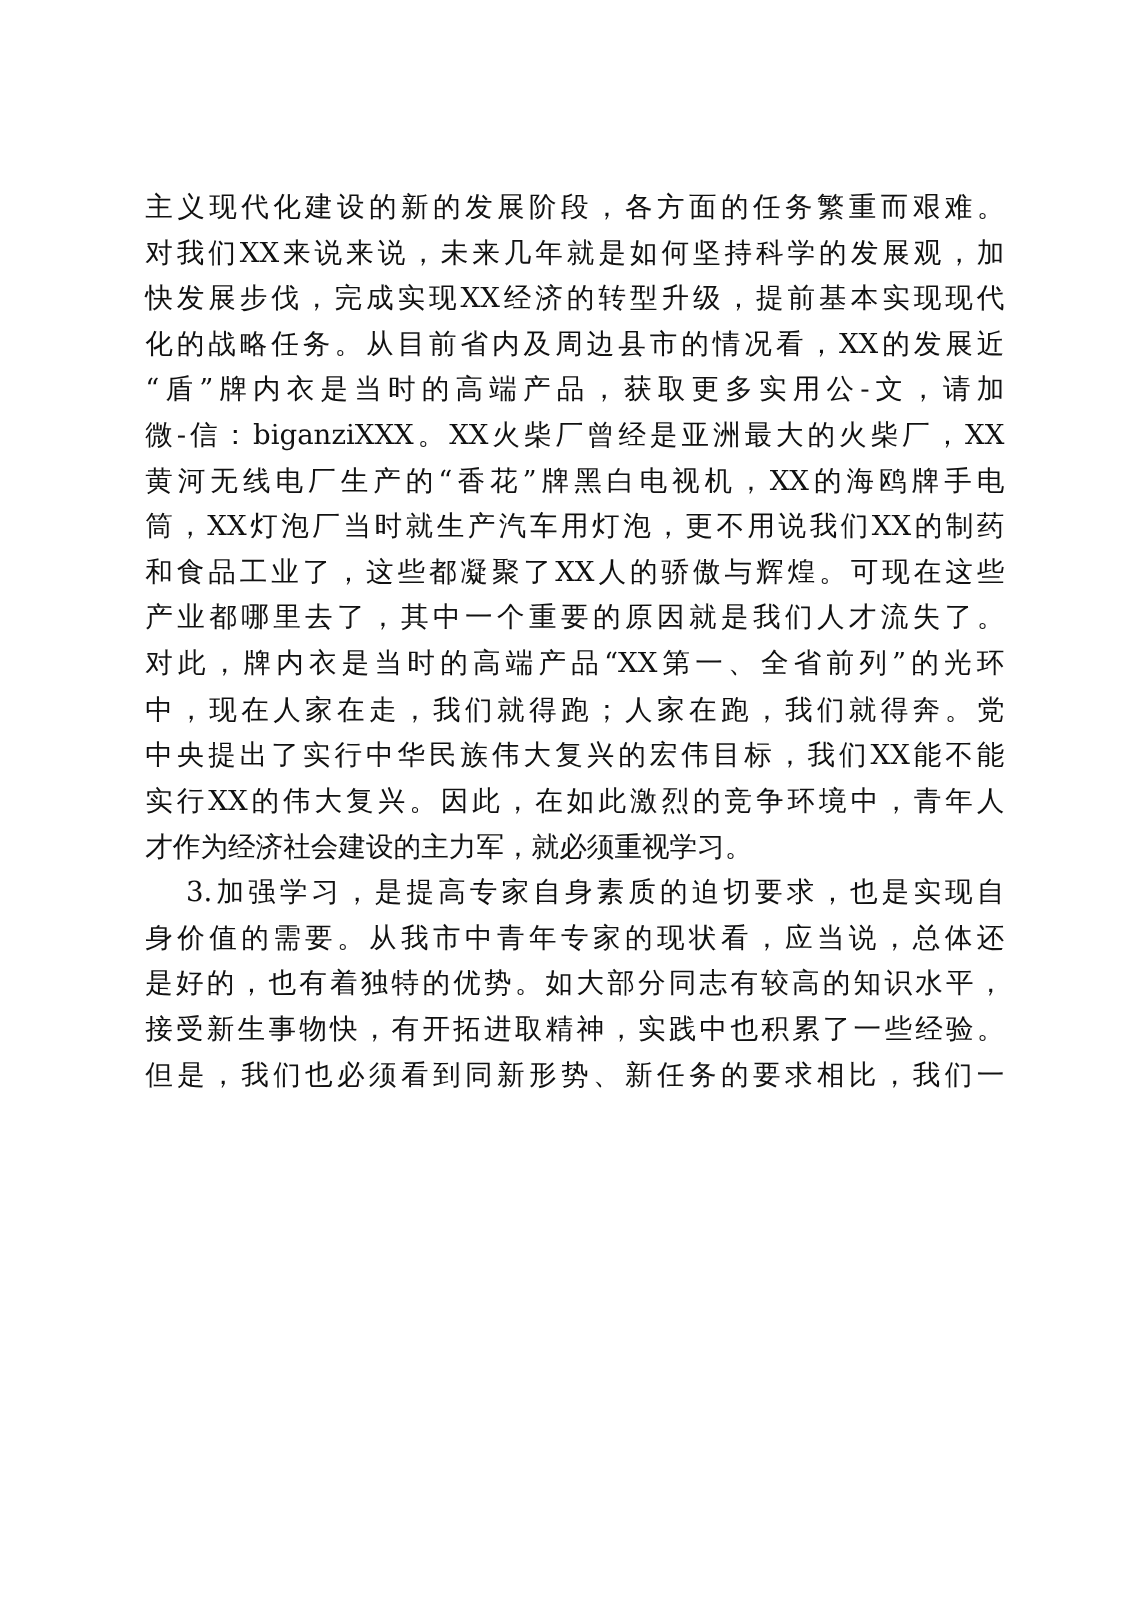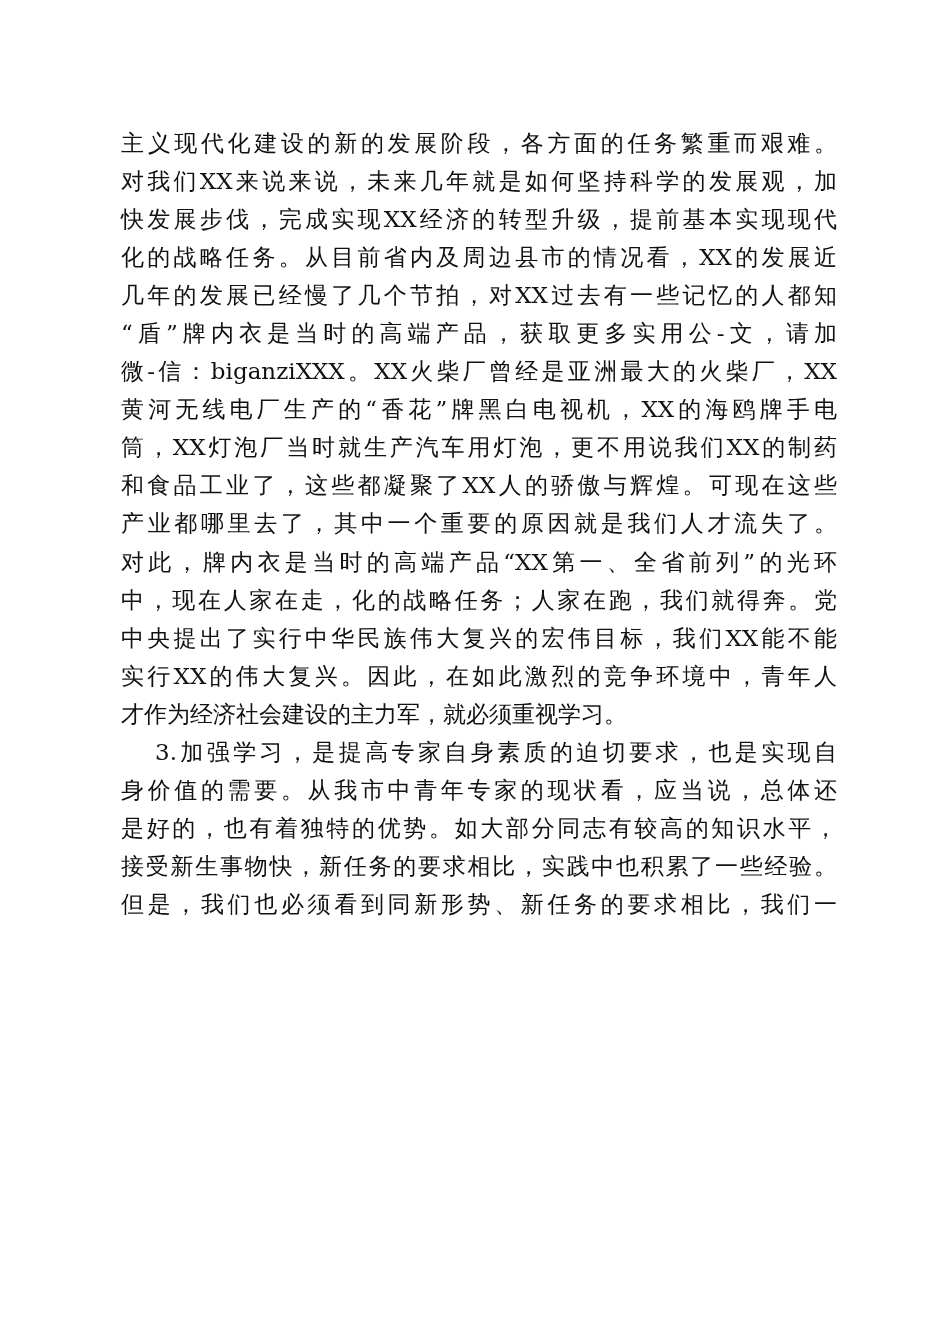--- a/index.html
+++ b/index.html
@@ -1,45 +1,44 @@
 <!DOCTYPE html>
 <html><head>
 <meta charset="utf-8">
 <style>
   html, body { margin: 0; padding: 0; background: #ffffff; }
   body { width: 950px; height: 1344px; position: relative; overflow: hidden; }
-  .page { position: absolute; left: 121px; top: 124px; width: 716px; }
+  .page { position: absolute; left: 121px; top: 154px; width: 716px; }
   .line {
     height: 38.05px; line-height: 38px;
     font-family: "DejaVu Serif", "Liberation Serif", serif;
     font-size: 23px; color: #111111; white-space: nowrap;
     text-align: justify; text-align-last: justify;
     letter-spacing: 0px;
   }
   .line.last { text-align-last: left; }
   .line.indent { padding-left: 34px; }
 </style>
 </head>
 <body>
 
 <div class="page">
   <div class="line">主义现代化建设的新的发展阶段，各方面的任务繁重而艰难。</div>
   <div class="line">对我们XX来说来说，未来几年就是如何坚持科学的发展观，加</div>
   <div class="line">快发展步伐，完成实现XX经济的转型升级，提前基本实现现代</div>
   <div class="line">化的战略任务。从目前省内及周边县市的情况看，XX的发展近</div>
-  <div class="line">几年的发展已经慢了几个节拍，对XX过去有一些记忆的人都知</div>
   <div class="line">“盾”牌内衣是当时的高端产品，获取更多实用公-文，请加</div>
   <div class="line">微-信：biganziXXX。XX火柴厂曾经是亚洲最大的火柴厂，XX</div>
   <div class="line">黄河无线电厂生产的“香花”牌黑白电视机，XX的海鸥牌手电</div>
   <div class="line">筒，XX灯泡厂当时就生产汽车用灯泡，更不用说我们XX的制药</div>
   <div class="line">和食品工业了，这些都凝聚了XX人的骄傲与辉煌。可现在这些</div>
   <div class="line">产业都哪里去了，其中一个重要的原因就是我们人才流失了。</div>
   <div class="line">对此，牌内衣是当时的高端产品“XX第一、全省前列”的光环</div>
-  <div class="line">中，现在人家在走，化的战略任务；人家在跑，我们就得奔。党</div>
+  <div class="line">中，现在人家在走，我们就得跑；人家在跑，我们就得奔。党</div>
   <div class="line">中央提出了实行中华民族伟大复兴的宏伟目标，我们XX能不能</div>
   <div class="line">实行XX的伟大复兴。因此，在如此激烈的竞争环境中，青年人</div>
   <div class="line last">才作为经济社会建设的主力军，就必须重视学习。</div>
   <div class="line indent">3.加强学习，是提高专家自身素质的迫切要求，也是实现自</div>
   <div class="line">身价值的需要。从我市中青年专家的现状看，应当说，总体还</div>
   <div class="line">是好的，也有着独特的优势。如大部分同志有较高的知识水平，</div>
-  <div class="line">接受新生事物快，新任务的要求相比，实践中也积累了一些经验。</div>
+  <div class="line">接受新生事物快，有开拓进取精神，实践中也积累了一些经验。</div>
   <div class="line">但是，我们也必须看到同新形势、新任务的要求相比，我们一</div>
 </div>
 
 </body></html>

